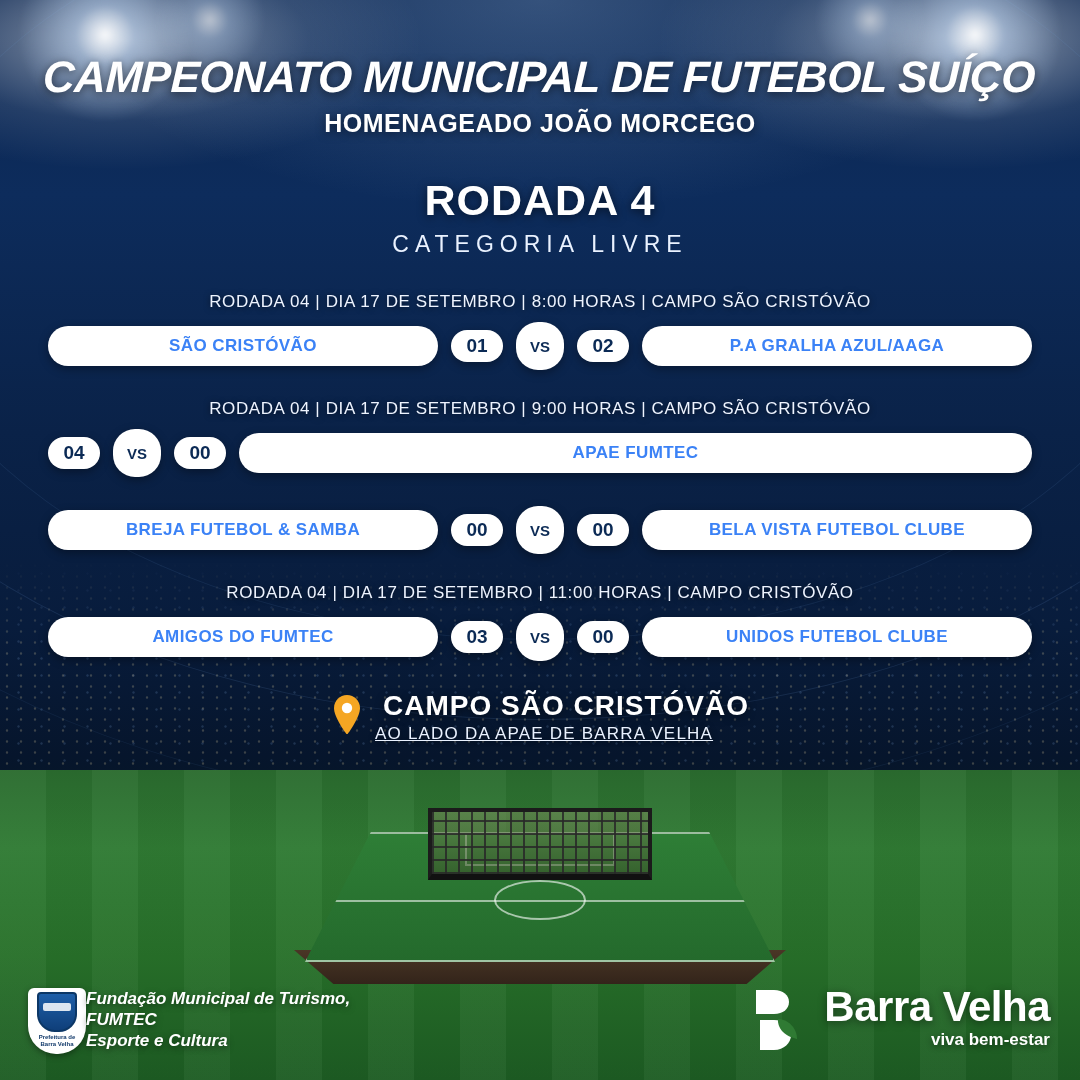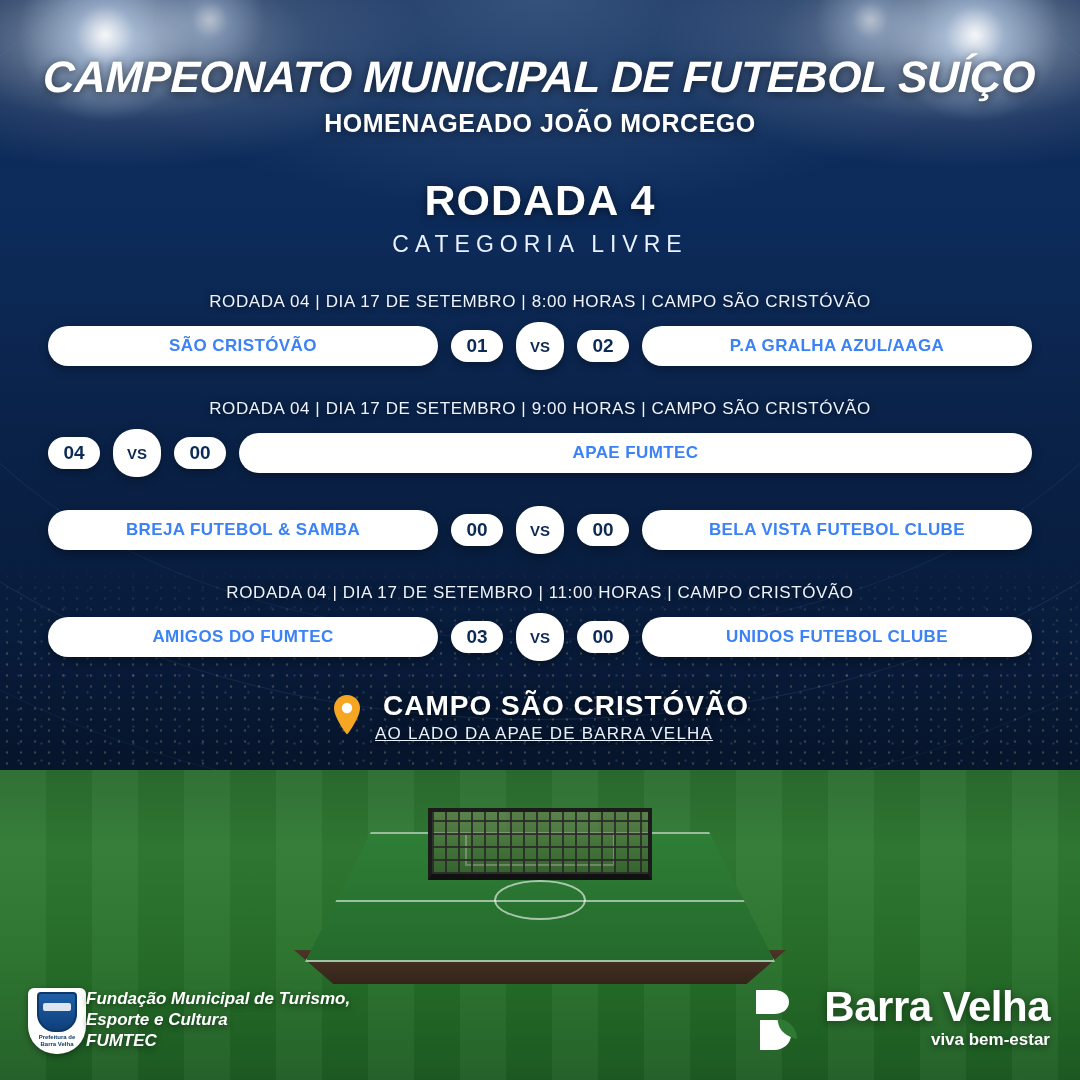--- a/index.html
+++ b/index.html
@@ -308,22 +308,22 @@
   <div class="footer-left">
     <div class="crest">
       <div class="shield"></div>
       <div class="crest-cap">
         <span>Prefeitura de</span><br>
         <span>Barra Velha</span>
       </div>
     </div>
     <div class="fumtec-text">
       <div>Fundação Municipal de Turismo,</div>
+      <div>FUMTEC</div>
       <div>Esporte e Cultura</div>
-      <div>FUMTEC</div>
     </div>
   </div>
 
   <div class="footer-right">
     <span class="bv-mark">
       <svg width="62" height="64" viewBox="0 0 62 64" aria-hidden="true">
         <path d="M8 4h18c9 0 15 5 15 12s-6 12-15 12H8V4z" fill="#ffffff"></path>
         <path d="M12 34h14c10 0 17 7 17 15s-7 15-17 15H12V34z" fill="#ffffff"></path>
         <path d="M30 33c10 0 19 9 19 20 0 0-10-2-15-8s-4-12-4-12z" fill="#2f7a33"></path>
       </svg>

